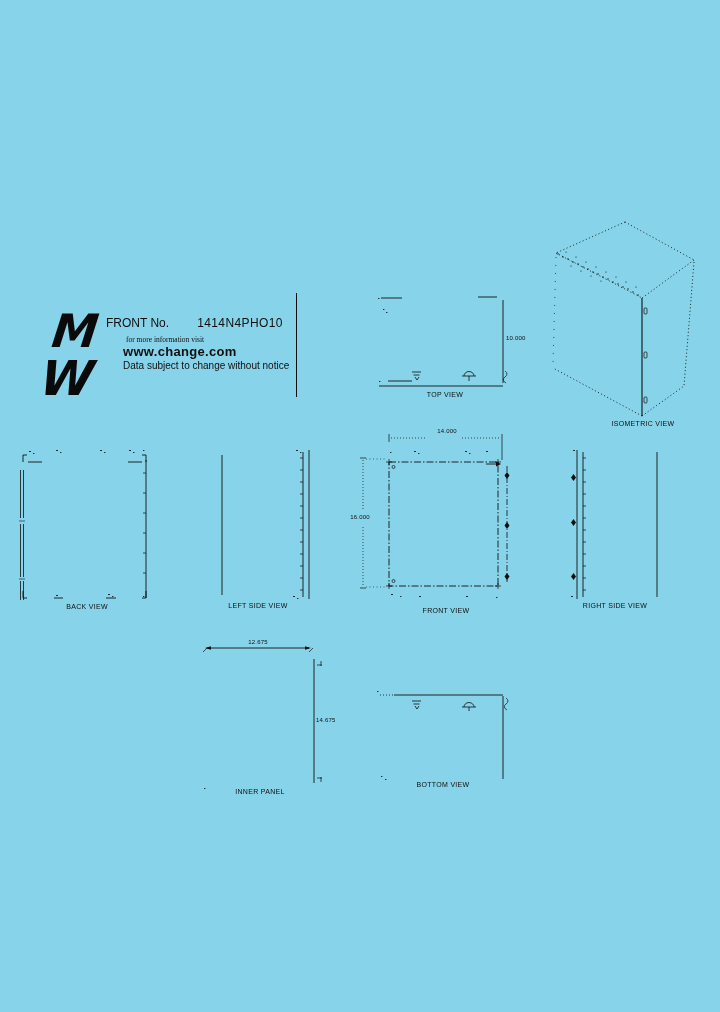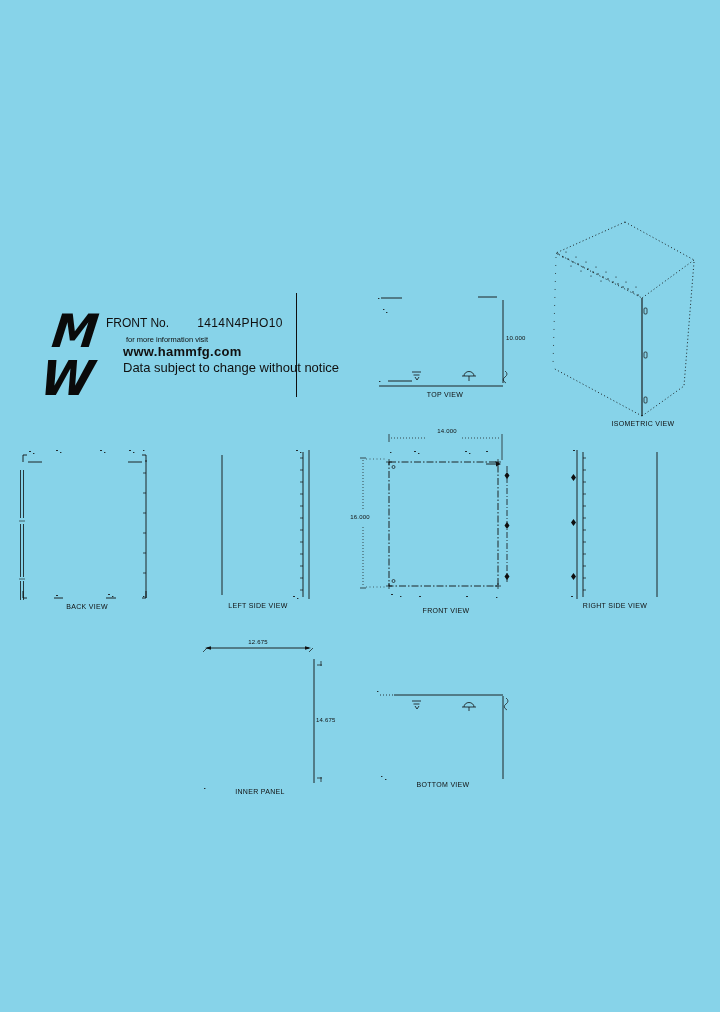--- a/index.html
+++ b/index.html
@@ -4,43 +4,43 @@
 <style>
   html,body{margin:0;padding:0;}
   body{width:720px;height:1012px;font-family:"Liberation Sans",sans-serif;}
   #sheet{position:relative;width:720px;height:1012px;background:#87D3E9;overflow:hidden;}
   #drawing-svg{position:absolute;left:0;top:0;}
   .abs{position:absolute;white-space:nowrap;color:#101010;}
   .view-label{font-size:7px;letter-spacing:.3px;text-align:center;transform-origin:left top;}
   .dim-text{font-size:6px;letter-spacing:.2px;}
   .part-line{left:106px;top:316px;font-size:12px;color:#101010;}
   .part-number{margin-left:28px;letter-spacing:.4px;}
-  .info-line{left:126px;top:335px;font-size:7.5px;}
+  .info-line{left:126px;top:335px;font-size:7.5px;font-family:Liberation Serif, serif;}
   .website{left:123px;top:344px;font-size:13px;font-weight:bold;letter-spacing:.3px;}
-  .notice{left:123px;top:360px;font-size:13px;}
+  .notice{left:123px;top:360px;font-size:10px;}
   .separator{position:absolute;left:296px;top:293px;width:1px;height:104px;background:#101010;}
   .logo{position:absolute;left:40px;top:303px;}
 </style>
 </head>
 <body>
 
 <div id="sheet">
 
   <svg class="logo" width="66" height="96" viewBox="0 0 66 96">
     <g transform="skewX(-7)" fill="#0a0a0a">
       <text x="16" y="44" font-family="DejaVu Sans, sans-serif" font-weight="bold" font-style="italic" font-size="46">M</text>
       <text x="10" y="92" font-family="DejaVu Sans, sans-serif" font-weight="bold" font-style="italic" font-size="48">W</text>
     </g>
   </svg>
 
   <div class="abs part-line">
     <span>FRONT No.</span><span class="part-number">1414N4PHO10</span>
   </div>
   <div class="abs info-line">for more information visit</div>
-  <div class="abs website">www.hammfg.com</div>
+  <div class="abs website">www.change.com</div>
   <div class="abs notice">Data subject to change without notice</div>
   <div class="separator"></div>
 
   <svg id="drawing-svg" width="720" height="1012" viewBox="0 0 720 1012" fill="none" stroke="#101010" stroke-width="0.9">
 
     <g>
       <path d="M381,298 h21"></path>
       <path d="M478,297 h19"></path>
       <path d="M503,300 v83"></path>
       <path d="M505,371 q4,3 0,6 q-4,3 1,6" stroke-width="0.7"></path>

